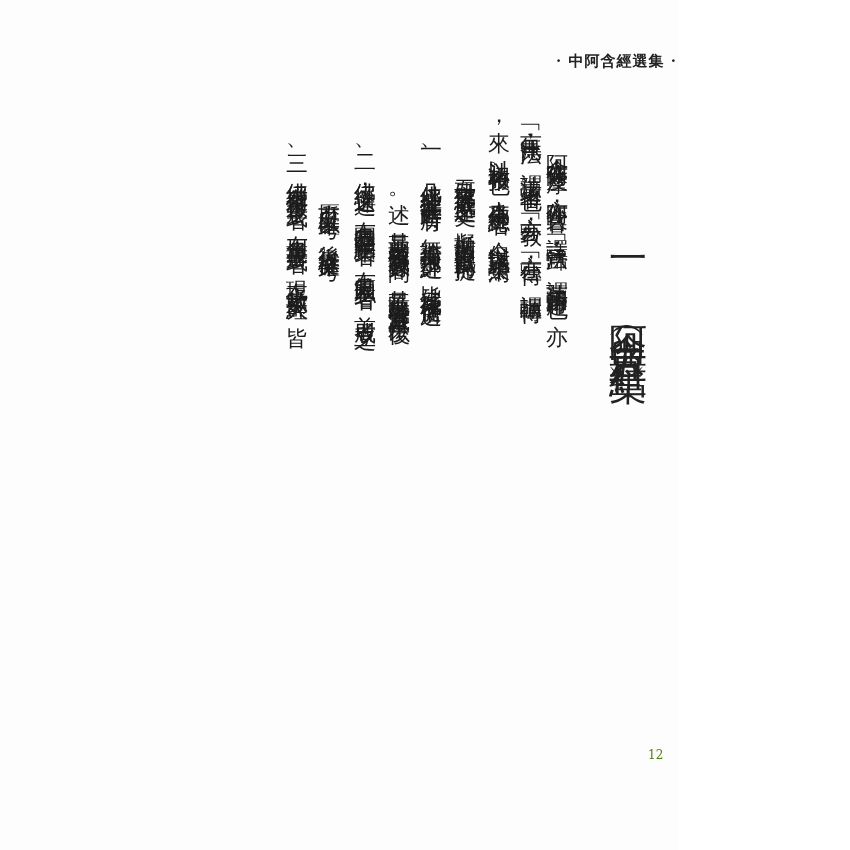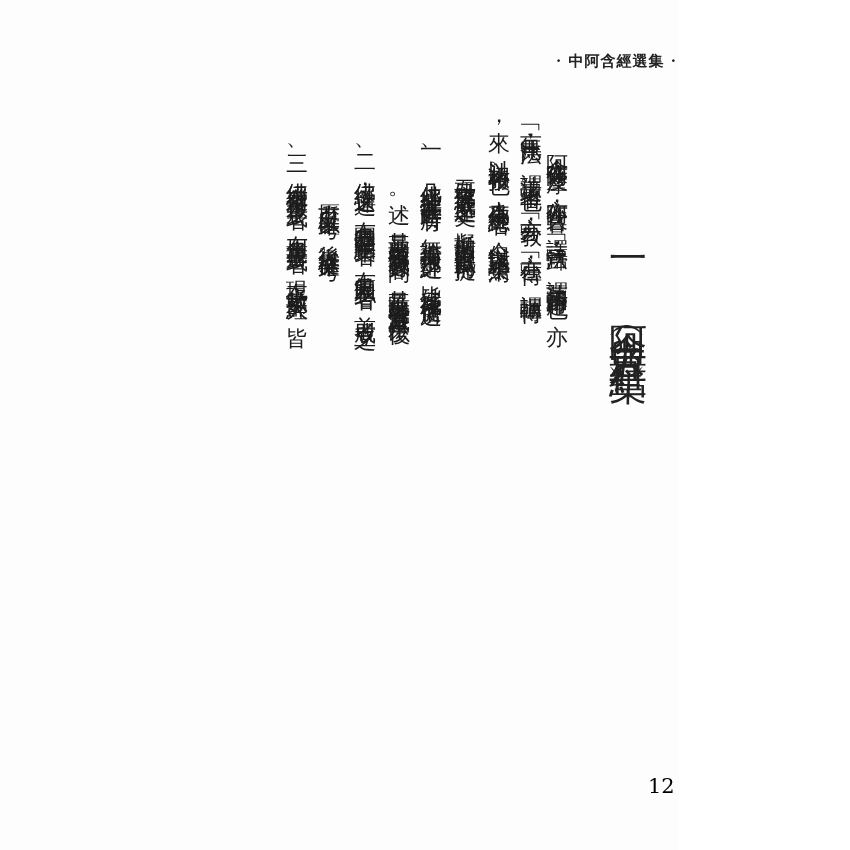--- a/index.html
+++ b/index.html
@@ -4,21 +4,21 @@
 <style>
   html, body { margin:0; padding:0; }
   body { width:850px; height:850px; background:#ffffff; position:relative; overflow:hidden;
          font-family:"DejaVu Serif", serif; color:#1a1a1a; }
   .page { position:absolute; left:0; top:0; width:679px; height:850px; background:#fdfdfd; }
   .running-head { position:absolute; top:52px; left:556px; font-size:15px; font-weight:bold; letter-spacing:1px; color:#222; white-space:nowrap; }
   .col { position:absolute; writing-mode:vertical-rl; text-orientation:upright;
          font-size:22px; line-height:1; letter-spacing:2.8px; white-space:nowrap; color:#1c1c1c; }
   .heading { position:absolute; writing-mode:vertical-rl; text-orientation:upright;
          font-size:38px; line-height:1; letter-spacing:6px; white-space:nowrap; color:#222; }
-  .page-num { position:absolute; top:774px; left:648px; font-size:21px; font-family:"DejaVu Serif", serif; color:#000000; }
+  .page-num { position:absolute; top:748px; left:648px; font-size:12px; font-family:"DejaVu Serif", serif; color:#4d7c0f; }
 </style>
 </head>
 <body>
 
 <div class="page">
   <div class="running-head">· 中阿含經選集 ·</div>
 
   <div class="heading" style="left:609px; top:238px;">一</div>
   <div class="heading" style="left:609px; top:296px;">阿含與（五百結集）</div>
 

